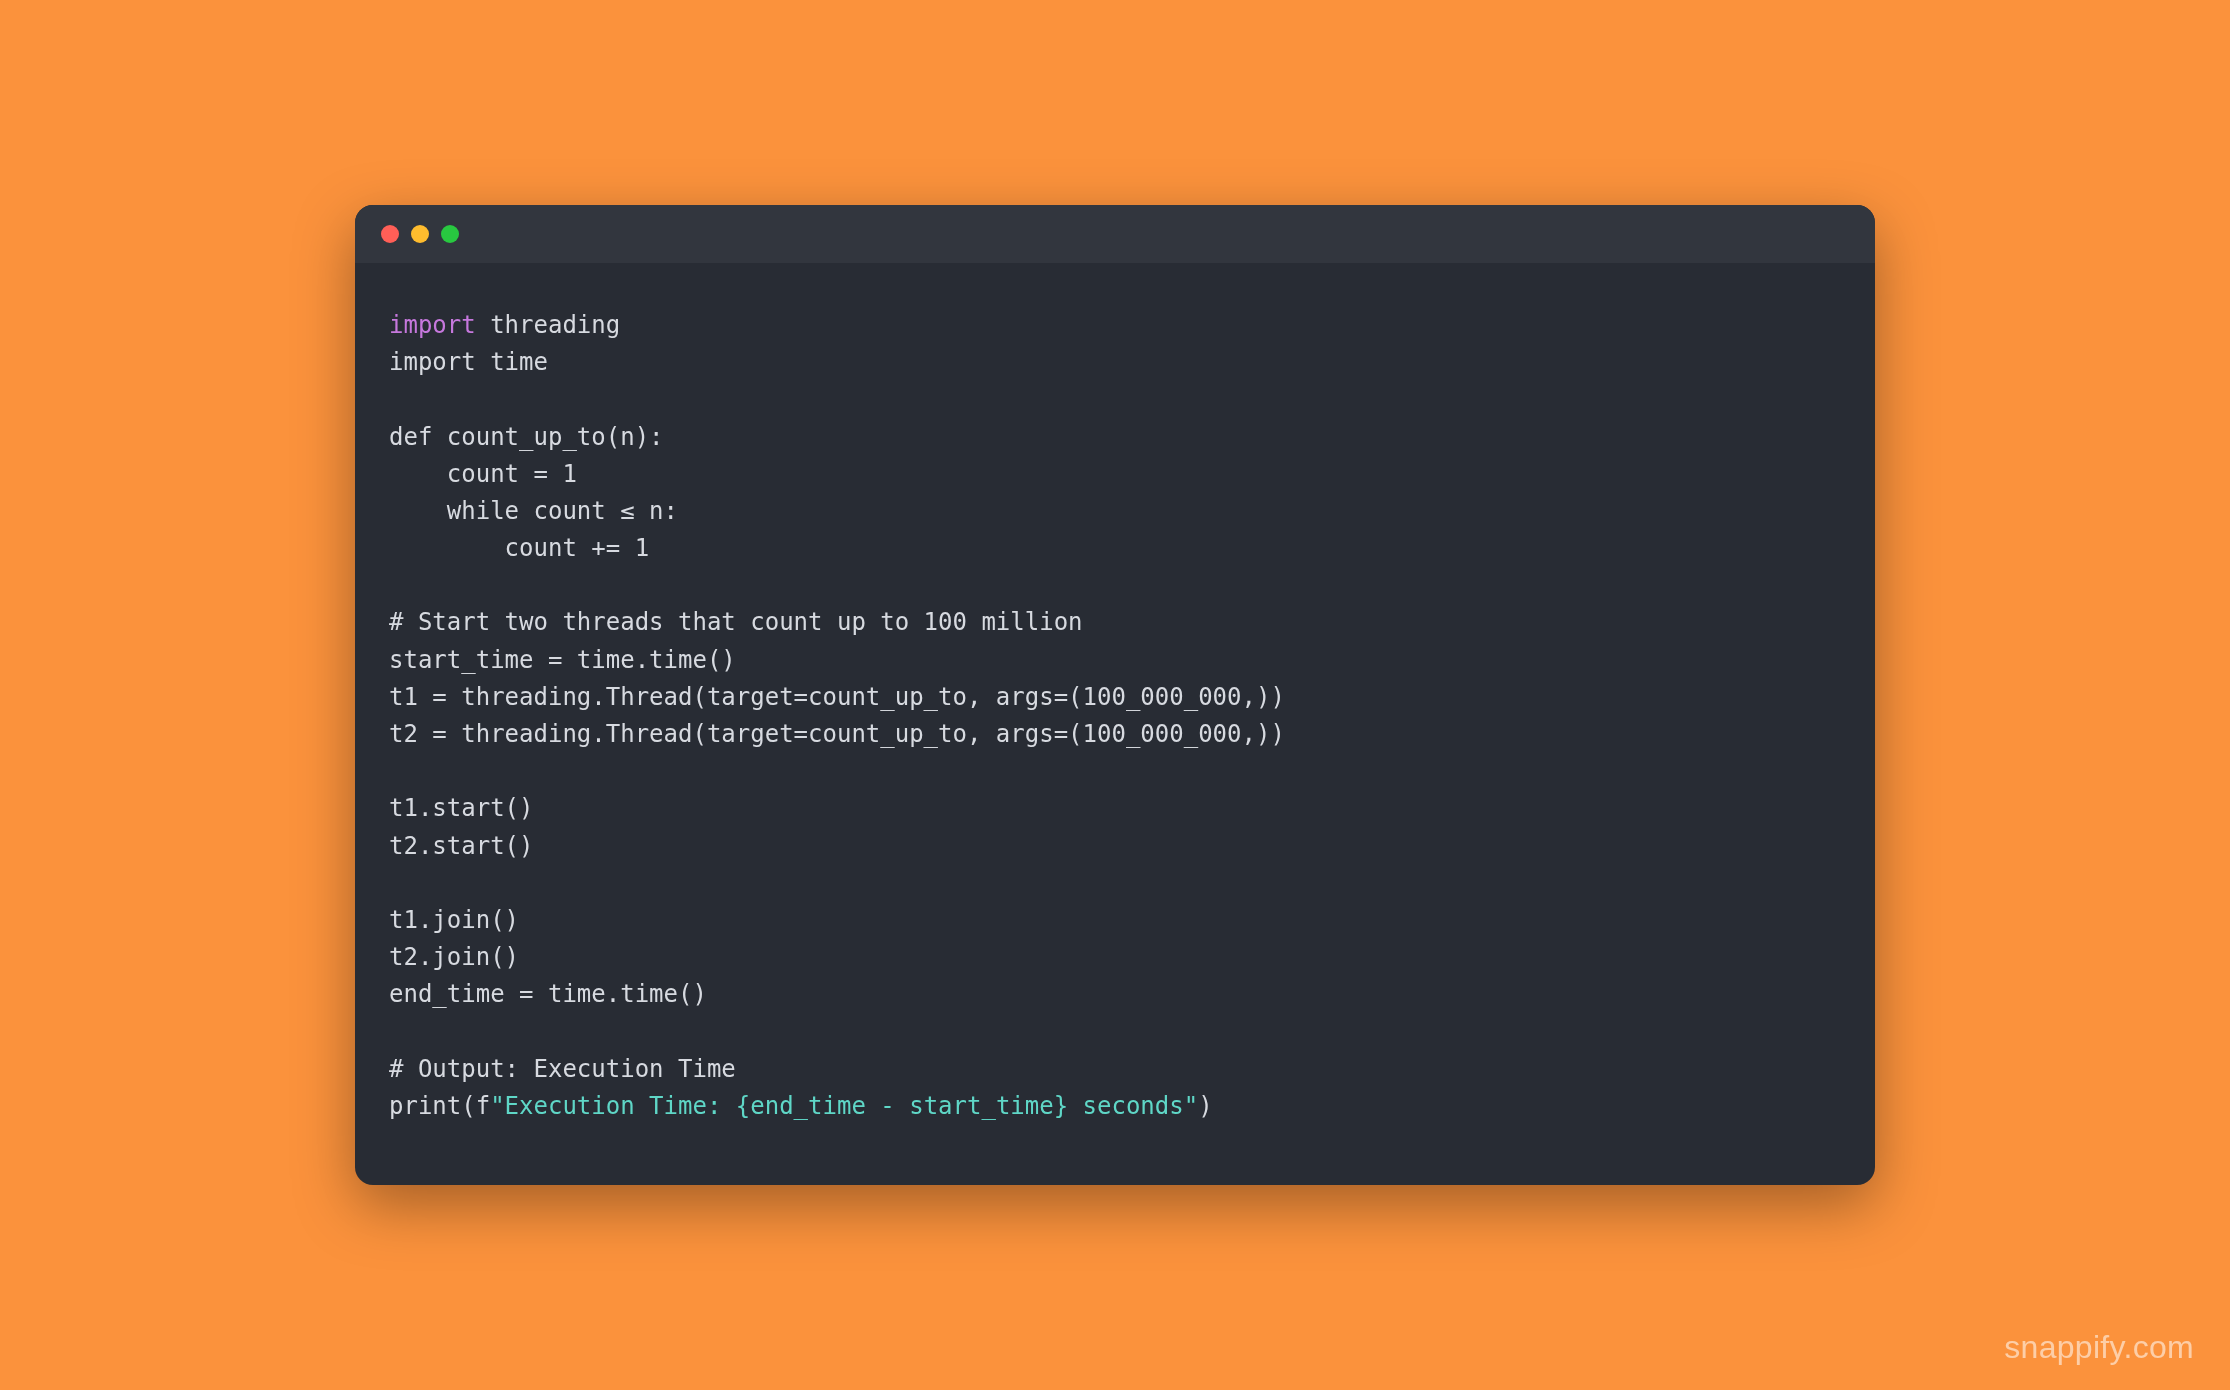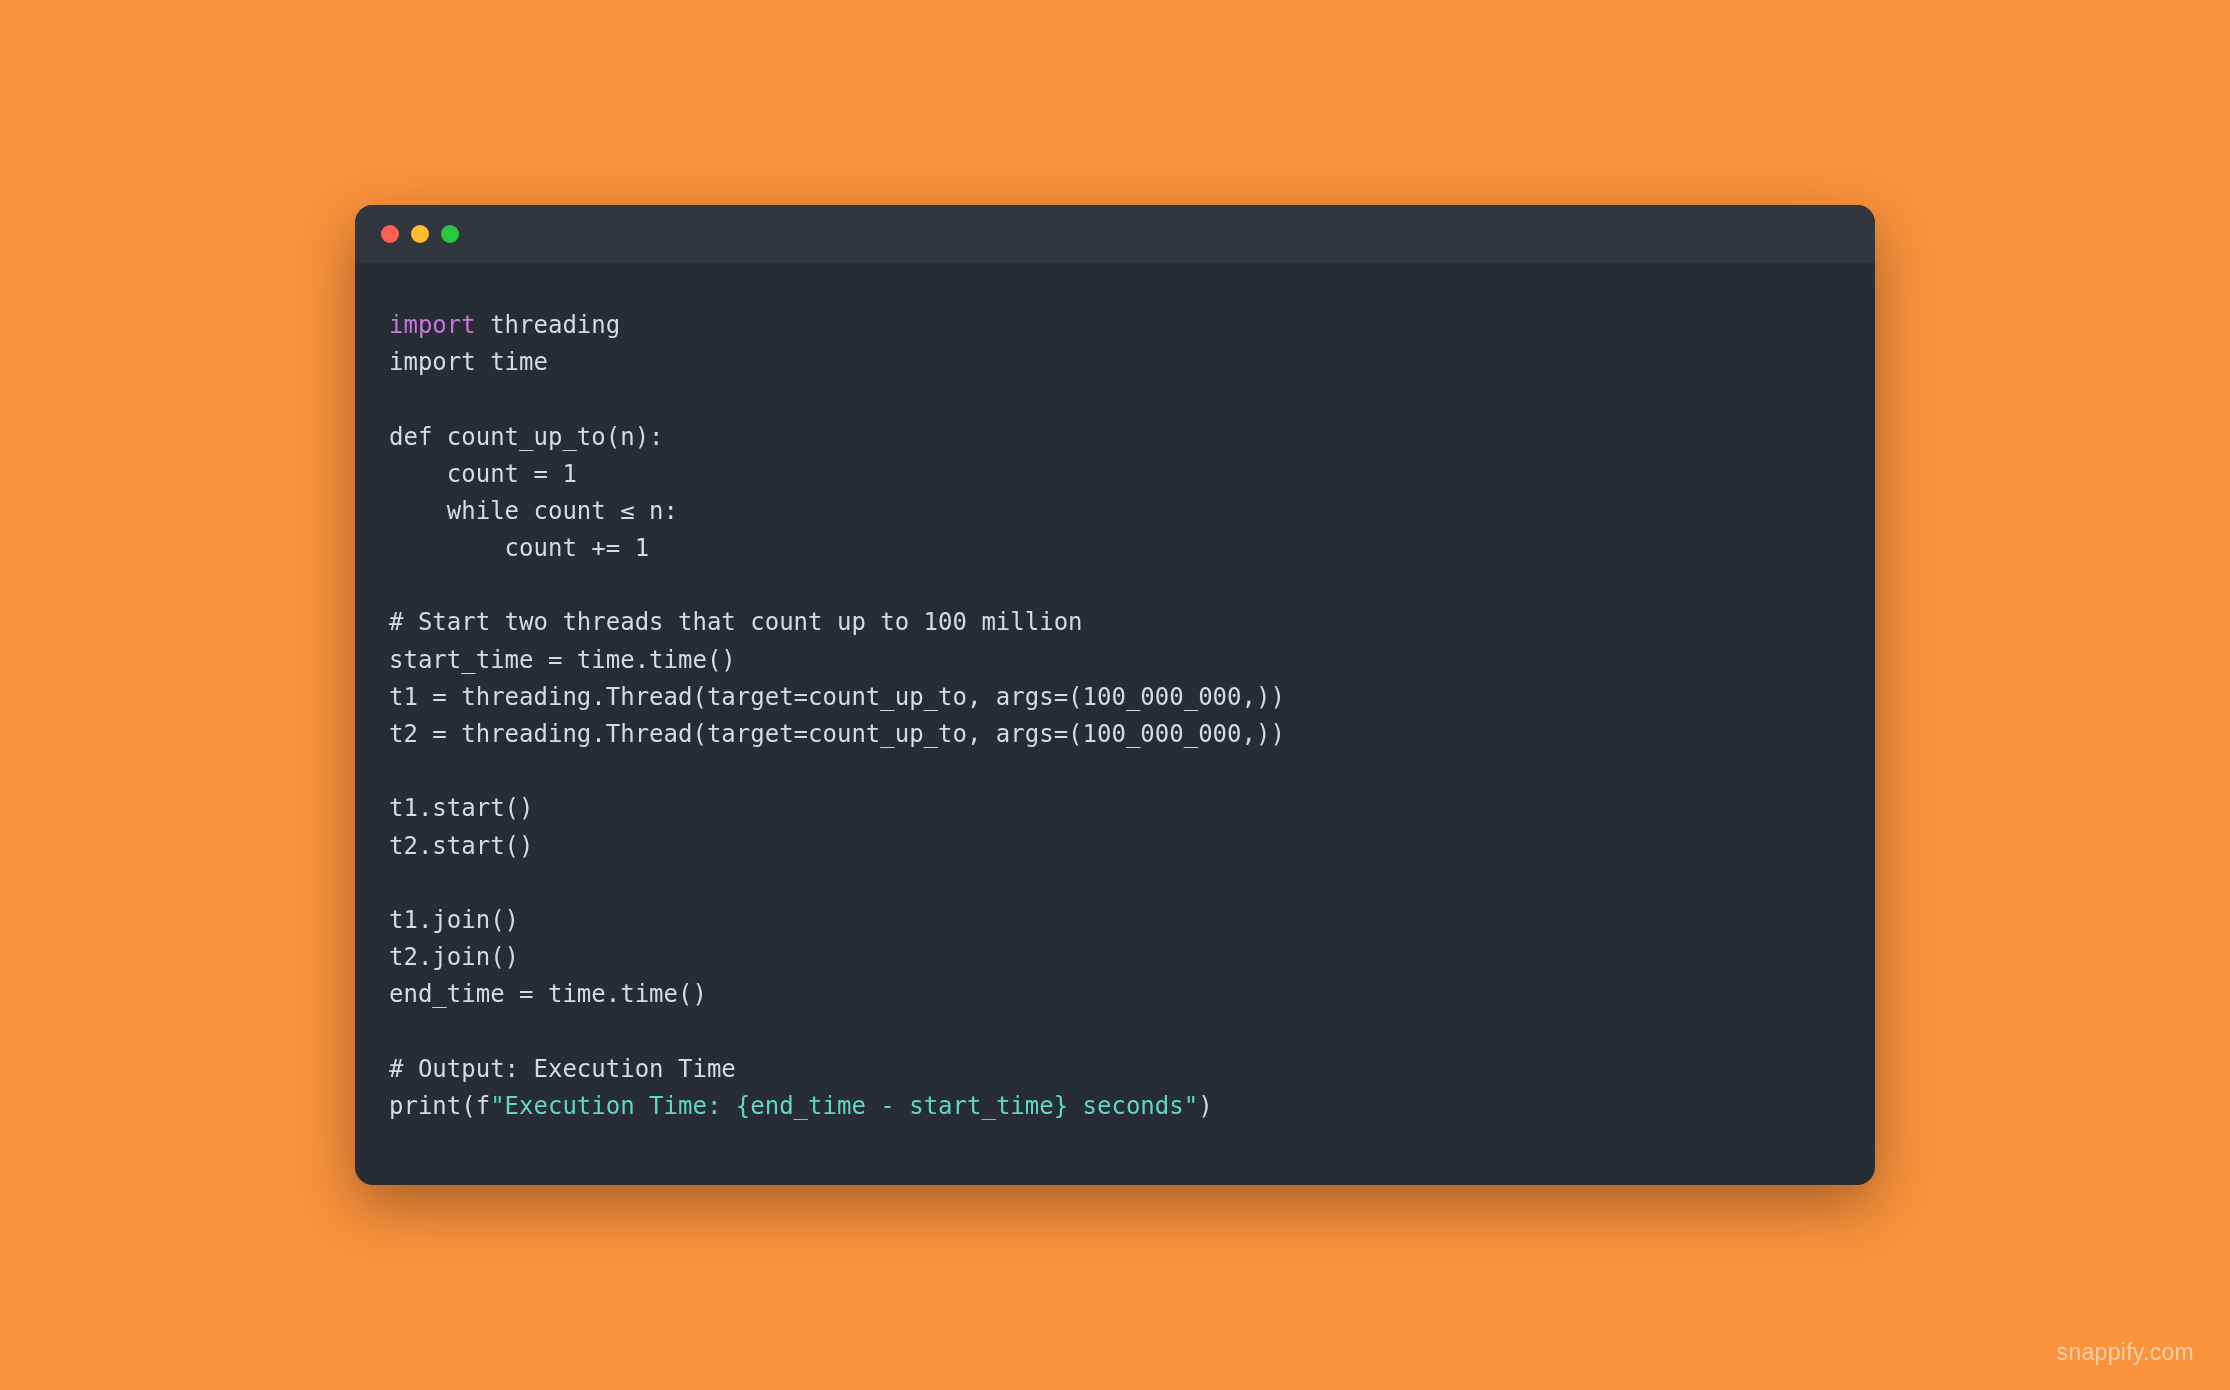--- a/index.html
+++ b/index.html
@@ -50,21 +50,21 @@
   .tok-import2 { color: #d7dae0; }
   .tok-def { color: #d7dae0; }
   .tok-comment { color: #d7dae0; }
   .tok-string { color: #5fd7c7; }
   .watermark {
     position: absolute;
     right: 36px;
     bottom: 24px;
     color: rgba(255,255,255,0.55);
     font-family: -apple-system, BlinkMacSystemFont, 'Segoe UI', sans-serif;
-    font-size: 23px;
+    font-size: 32px;
     font-weight: 500;
     letter-spacing: 0.3px;
   }
 </style>
 </head>
 <body>
 
 <div class="window">
   <div class="titlebar">
     <div class="dot red"></div>

